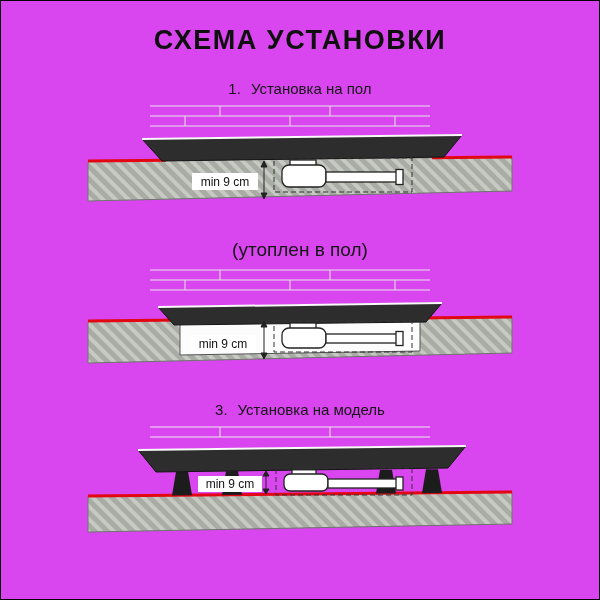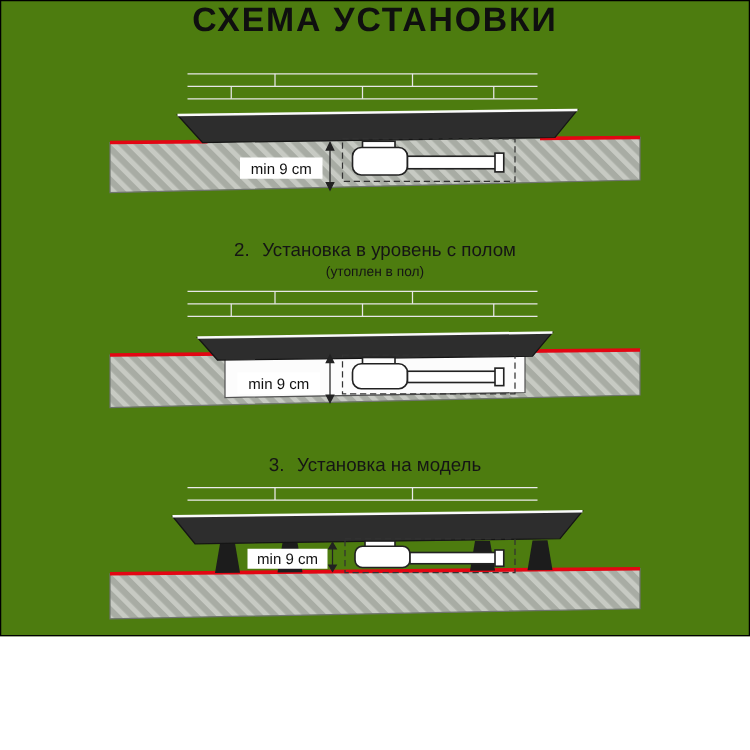--- a/index.html
+++ b/index.html
@@ -1,22 +1,23 @@
 <!DOCTYPE html>
 <html><head>
 <meta charset="utf-8">
 <style>
   * { margin: 0; padding: 0; box-sizing: border-box; }
   html, body { width: 600px; height: 600px; background: #ffffff; }
   body { font-family: "Liberation Sans", sans-serif; color: #111; }
   .frame {
-    width: 600px; height: 509px;
+    width: 600px; height: 600px;
     border: 1px solid #000;
+    padding-top: 24px;
     overflow: hidden;
-    background: #4d7c0f;
+    background: #d946ef;
   }
   .title {
     text-align: center;
     font-size: 27px;
     font-weight: 800;
     letter-spacing: 1.5px;
     color: #0f0f0f;
   }
   .subtitle {
     text-align: center;
@@ -34,36 +35,39 @@
   .section.s2 { margin-top: 28px; }
   .section.s3 { margin-top: 30px; }
   .caption {
     text-align: center;
     font-size: 15px;
     color: #151515;
   }
   .caption .num { margin-right: 10px; }
   .caption2 {
     text-align: center;
-    font-size: 11px;
+    font-size: 19px;
     color: #151515;
     margin-top: 3px;
   }
   .caption2:empty { display: none; }
   svg.diagram { display: block; margin: 6px auto 0; }
   .min-text { font-size: 12px; fill: #111; }
 </style>
 </head>
 <body>
 
 <div class="frame">
 
   <div class="title">СХЕМА УСТАНОВКИ</div>
 
   <div class="section s1">
+    <div class="caption">
+      <span class="num">1.</span><span>Установка на пол</span>
+    </div>
 
     <svg class="diagram" width="440" height="108" viewBox="0 0 440 108">
       <defs>
         <pattern id="hatchA" width="9" height="9" patternUnits="userSpaceOnUse" patternTransform="rotate(-45)">
           <rect width="9" height="9" fill="#a8aca4"></rect>
           <rect width="4" height="9" fill="#c7cac3"></rect>
         </pattern>
       </defs>
       <g stroke="#e7e7e7" stroke-width="1">
         <line x1="70" y1="3" x2="350" y2="3"></line>
@@ -91,23 +95,20 @@
         <line x1="184" y1="58" x2="184" y2="96"></line>
         <polygon points="184,58 181,64 187,64"></polygon>
         <polygon points="184,96 181,90 187,90"></polygon>
       </g>
       <rect x="112" y="70" width="66" height="17" fill="#ffffff"></rect>
       <text class="min-text" x="145" y="83" text-anchor="middle">min 9 cm</text>
     </svg>
   </div>
 
   <div class="section s2">
-    <div class="caption">
-      <span class="num">2.</span><span>Установка в уровень с полом</span>
-    </div>
     <div class="caption2">(утоплен в пол)</div>
 
     <svg class="diagram" width="440" height="104" viewBox="0 0 440 104">
       <defs>
         <pattern id="hatchB" width="9" height="9" patternUnits="userSpaceOnUse" patternTransform="rotate(-45)">
           <rect width="9" height="9" fill="#a8aca4"></rect>
           <rect width="4" height="9" fill="#c7cac3"></rect>
         </pattern>
       </defs>
       <g stroke="#e7e7e7" stroke-width="1">

